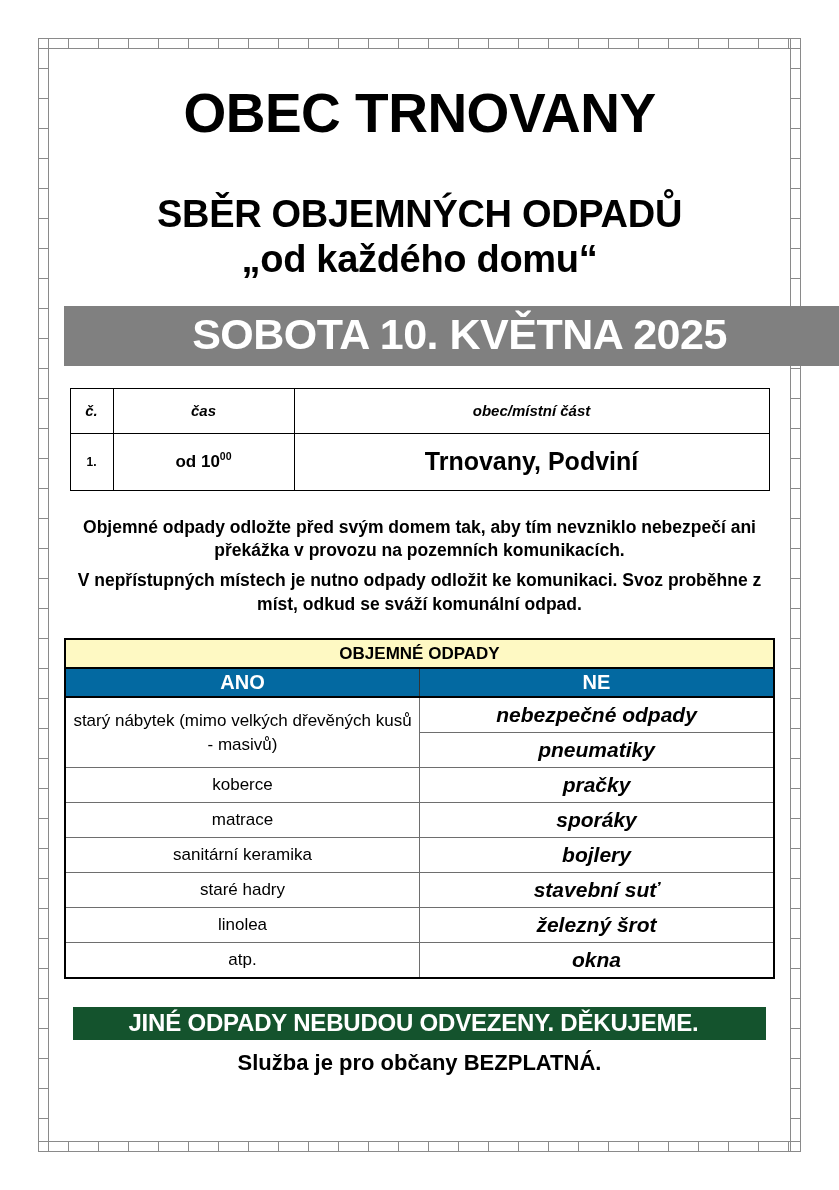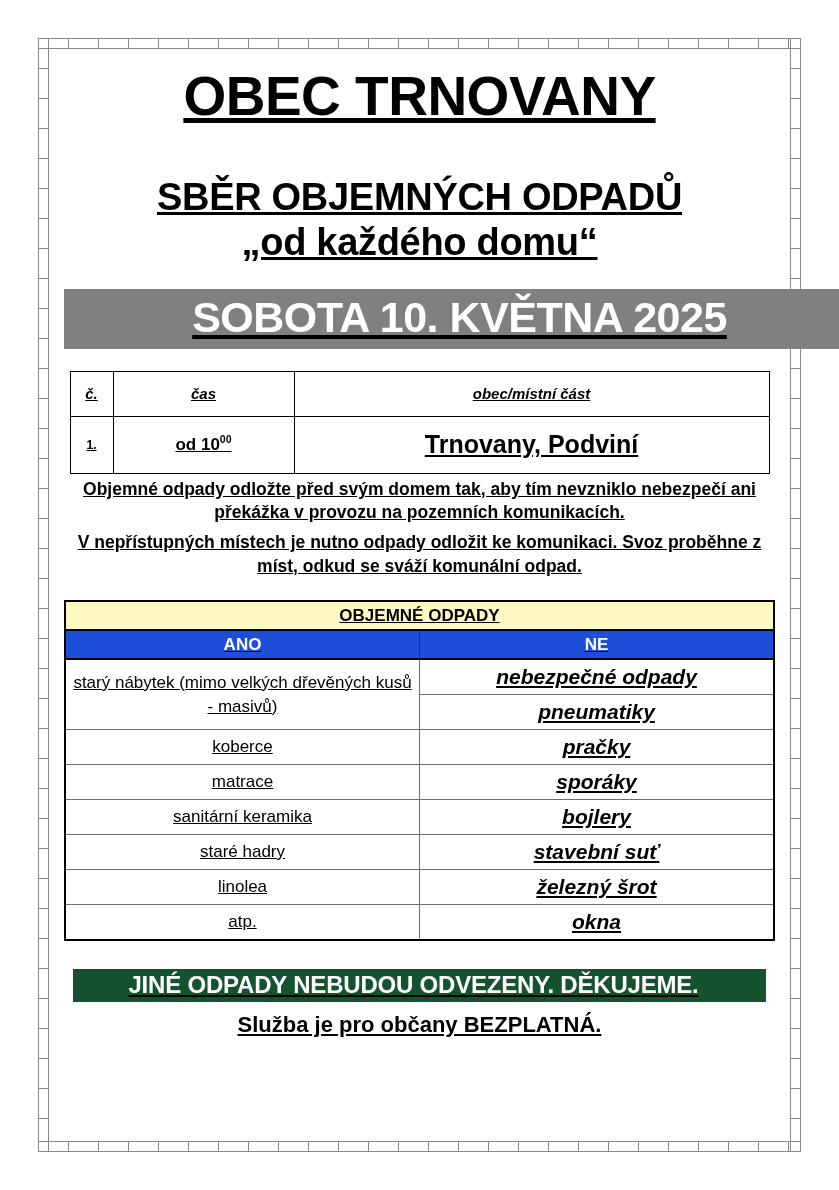--- a/index.html
+++ b/index.html
@@ -57,24 +57,23 @@
   }
   .c-tl { left: 0; top: 0; }
   .c-tr { right: 0; top: 0; }
   .c-bl { left: 0; bottom: 0; }
   .c-br { right: 0; bottom: 0; }
 
   
   .content {
     position: absolute;
     left: 64px;
-    top: 56px;
+    top: 73px;
     width: 711px;
     text-align: center;
-    text-decoration: underline;
   }
 
   .title-main {
     font-size: 55px;
     font-weight: bold;
     letter-spacing: -0.5px;
     line-height: 1.02;
     margin: 0;
     padding-top: 12px;
   }
@@ -147,21 +146,21 @@
     vertical-align: super;
     line-height: 0;
   }
   .cell-place {
     font-size: 25px;
     font-weight: bold;
   }
 
   
   .notice {
-    margin-top: 4px;
+    margin-top: 25px;
     font-size: 17.5px;
     font-weight: bold;
     line-height: 1.33;
   }
   .notice p {
     margin: 0;
     padding: 0 10px;
   }
   .notice p + p { margin-top: 7px; }
 
@@ -183,23 +182,23 @@
     vertical-align: middle;
   }
   .waste-title {
     font-size: 17px;
     font-weight: bold;
     height: 25px;
     border-bottom: 2px solid #000 !important;
     background: #fef9c3;
   }
   .waste-head {
-    background: #1d4ed8;
+    background: #0369a1;
     color: #ffffff;
-    font-size: 17px;
+    font-size: 20px;
     font-weight: bold;
     height: 25px;
     border-color: #333333 !important;
     border-bottom: 2px solid #000 !important;
   }
   .waste-head.sep-left { border-left: 1px solid #777 !important; }
   .col-ano { width: 347px; }
   .cell-ano {
     font-size: 17px;
     font-weight: normal;

